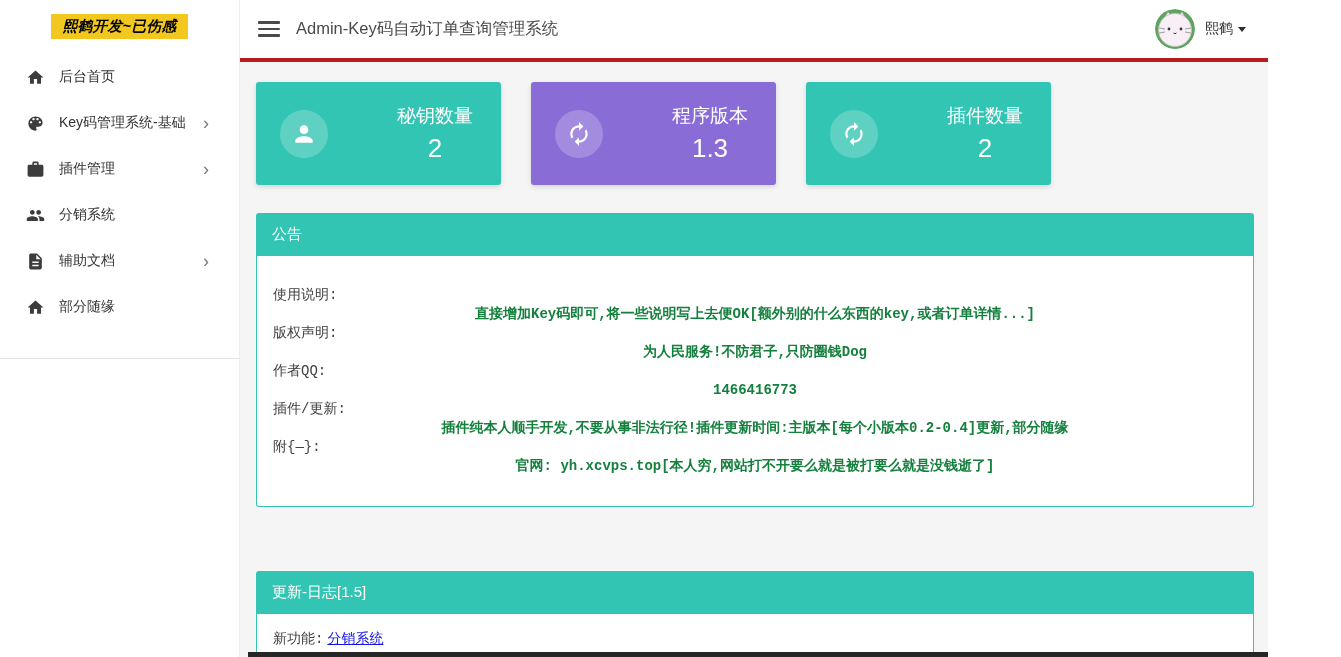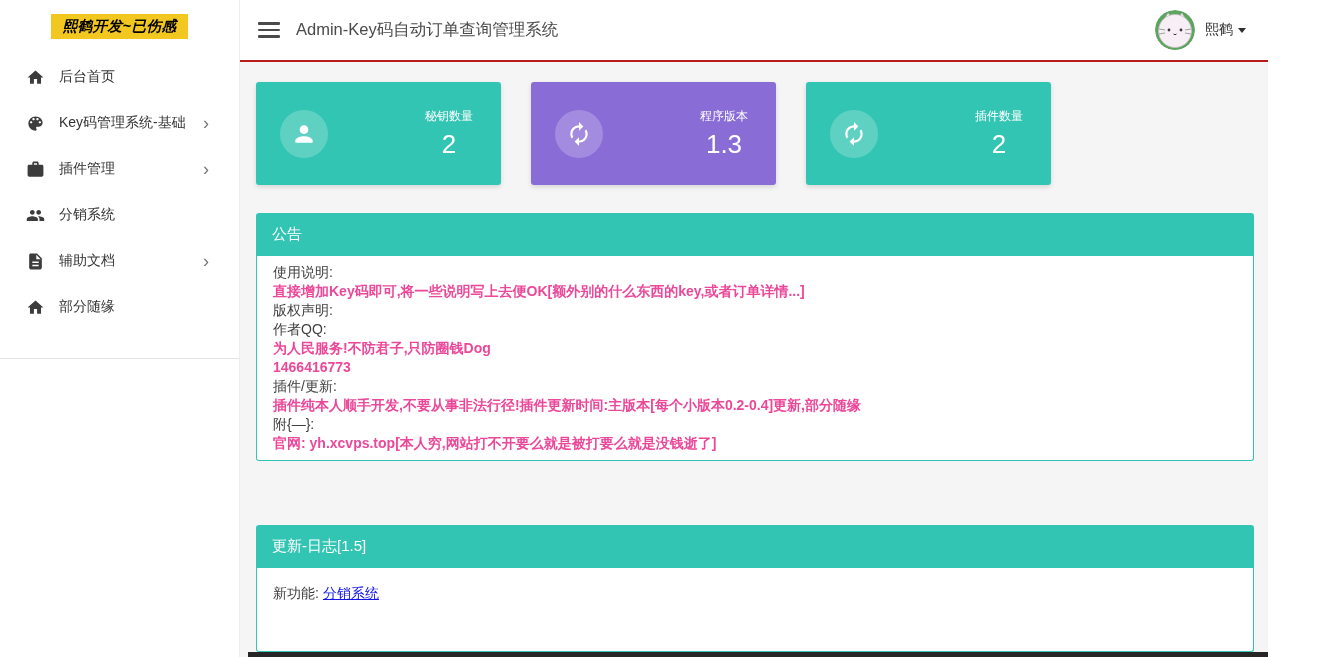--- a/index.html
+++ b/index.html
@@ -16,21 +16,21 @@
   .menu-item { height:46px; display:flex; align-items:center; padding:0 30px 0 25px;
                font-size:14px; color:#333; cursor:pointer; }
   .mi-icon { width:20px; height:20px; margin-right:14px; display:flex; align-items:center; justify-content:center; }
   .mi-icon svg { width:19px; height:19px; fill:#3c3c3c; }
   .mi-chevron { margin-left:auto; color:#777; font-size:18px; line-height:14px; font-weight:400; }
   .sidebar-divider { border-top:1px solid #e4e4e4; margin-top:28px; }
   .copyright { margin:20px 25px 0; width:188px; font-size:13.5px; color:#4a4a4a; line-height:24px; }
 
   
   .content { flex:1; display:flex; flex-direction:column; min-width:0; }
-  .topbar { height:62px; min-height:62px; background:#fff; border-bottom:2px solid #b91c1c;
+  .topbar { height:62px; min-height:62px; background:#fff; border-bottom:4px solid #b91c1c;
             display:flex; align-items:center; padding:0 22px 0 18px; }
   .hamburger { width:22px; display:flex; flex-direction:column; gap:4px; margin-right:16px; cursor:pointer; }
   .hamburger i { display:block; height:2.5px; background:#4a4a4a; border-radius:1px; }
   .page-title { font-size:16.5px; color:#4a4a4a; }
   .user-area { margin-left:auto; display:flex; align-items:center; cursor:pointer; }
   .avatar { width:40px; height:40px; border-radius:50%; overflow:hidden; }
   .user-name { margin-left:10px; font-size:14px; color:#2e2e2e; }
   .caret { margin-left:5px; width:0; height:0; border-left:4px solid transparent;
            border-right:4px solid transparent; border-top:5px solid #2e2e2e; }
 
@@ -40,34 +40,34 @@
   .cards-row { display:flex; }
   .stat-card { width:245px; height:103px; margin-right:30px; border-radius:3px; color:#fff;
                display:flex; align-items:center; padding:0 28px 0 24px;
                box-shadow:0 2px 5px rgba(0,0,0,.13); }
   .card-teal { background:#33c5b3; }
   .card-purple { background:#8a6cd6; }
   .stat-icon-circle { width:48px; height:48px; border-radius:50%; background:rgba(255,255,255,.22);
                       display:flex; align-items:center; justify-content:center; }
   .stat-icon-circle svg { width:26px; height:26px; fill:#fff; }
   .stat-info { margin-left:auto; text-align:center; }
-  .stat-label { font-size:12px;text-align:right; }
+  .stat-label { font-size:19px;text-align:right; }
   .stat-value { font-size:26px; margin-top:4px; font-weight:400; }
 
   
   .panel { width:100%; }
   .panel-announcement { margin-top:28px; }
   .panel-changelog { margin-top:64px; }
   .panel-header { background:#33c5b3; color:#fff; font-size:15px; padding:12px 16px;
                   border-radius:3px 3px 0 0; }
   .panel-body { background:#fff; border:1px solid #33c5b3; border-top:0;
-                border-radius:0 0 3px 3px; padding:7px 16px; font-size:14px;
-                line-height:19px; color:#404040; }
+                border-radius:0 0 3px 3px; padding:30px 16px; font-size:14px;
+                line-height:19px; color:#404040;font-family:Liberation Mono, monospace; }
   .line { margin:0; }
-  .line.bold { font-weight:bold; color:#ec4899; }
+  .line.bold { font-weight:bold; color:#15803d;text-align:center; }
   .panel-changelog .panel-body { height:84px; padding-top:16px; }
   .entry-prefix { margin-right:4px; }
   .entry-link { color:#1414e8; text-decoration:underline; cursor:pointer; }
   .dark-strip { position:absolute; left:8px; right:0; bottom:0; height:5px; background:#262626; }
 </style>
 </head>
 <body>
 
 <div class="app">
 
@@ -205,22 +205,22 @@
           </span>
         </div>
       </div>
 
       <section class="panel panel-announcement">
         <div class="panel-header">公告</div>
         <div class="panel-body">
           <p class="line">使用说明:</p>
           <p class="line bold">直接增加Key码即可,将一些说明写上去便OK[额外别的什么东西的key,或者订单详情...]</p>
           <p class="line">版权声明:</p>
+          <p class="line bold">为人民服务!不防君子,只防圈钱Dog</p>
           <p class="line">作者QQ:</p>
-          <p class="line bold">为人民服务!不防君子,只防圈钱Dog</p>
           <p class="line bold">1466416773</p>
           <p class="line">插件/更新:</p>
           <p class="line bold">插件纯本人顺手开发,不要从事非法行径!插件更新时间:主版本[每个小版本0.2-0.4]更新,部分随缘</p>
           <p class="line">附{—}:</p>
           <p class="line bold">官网: yh.xcvps.top[本人穷,网站打不开要么就是被打要么就是没钱逝了]</p>
         </div>
       </section>
 
       <section class="panel panel-changelog">
         <div class="panel-header">更新-日志[1.5]</div>

